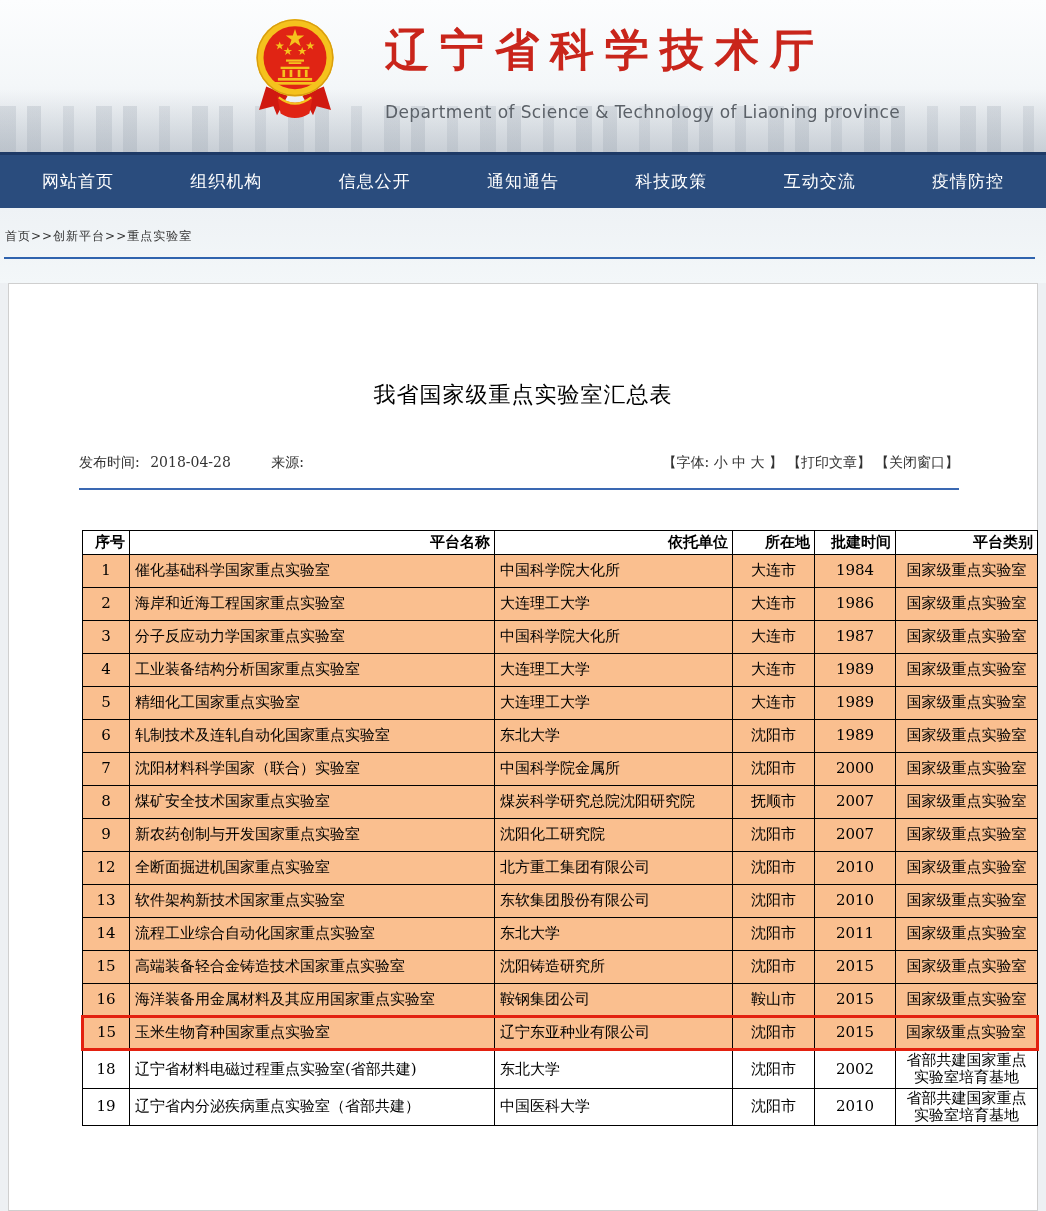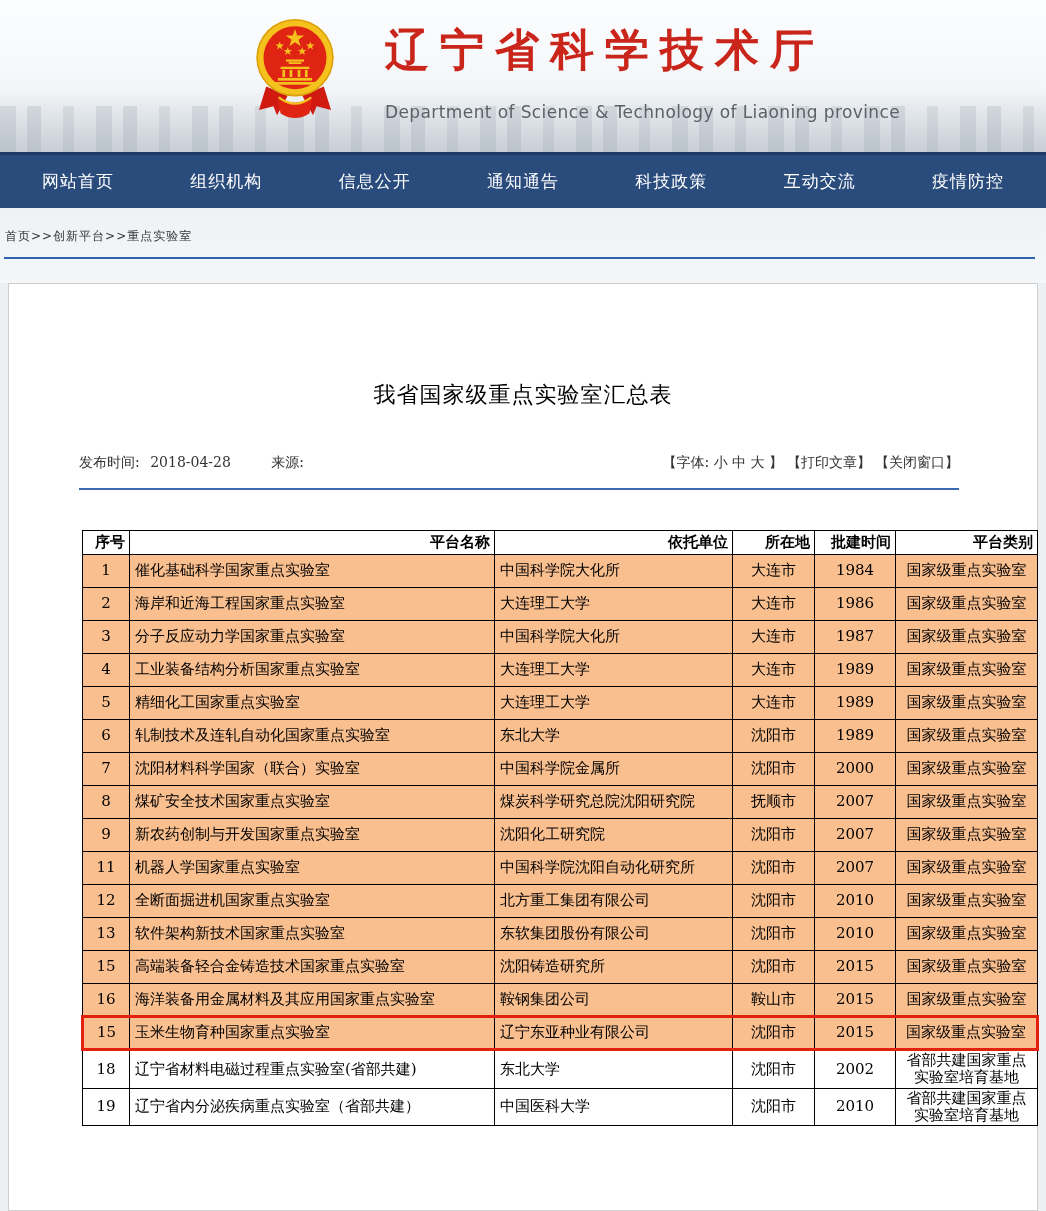--- a/index.html
+++ b/index.html
@@ -280,41 +280,41 @@
         </tr>
         <tr class="orange">
           <td>9</td>
           <td class="al">新农药创制与开发国家重点实验室</td>
           <td class="al">沈阳化工研究院</td>
           <td>沈阳市</td>
           <td>2007</td>
           <td>国家级重点实验室</td>
         </tr>
         <tr class="orange">
-          <td>11</td>
-          <td class="al">机器人学国家重点实验室</td>
-          <td class="al">中国科学院沈阳自动化研究所</td>
-          <td>沈阳市</td>
-          <td>2007</td>
-          <td>国家级重点实验室</td>
-        </tr>
-        <tr class="orange">
           <td>12</td>
           <td class="al">全断面掘进机国家重点实验室</td>
           <td class="al">北方重工集团有限公司</td>
           <td>沈阳市</td>
           <td>2010</td>
           <td>国家级重点实验室</td>
         </tr>
         <tr class="orange">
           <td>13</td>
           <td class="al">软件架构新技术国家重点实验室</td>
           <td class="al">东软集团股份有限公司</td>
           <td>沈阳市</td>
           <td>2010</td>
+          <td>国家级重点实验室</td>
+        </tr>
+        <tr class="orange">
+          <td>14</td>
+          <td class="al">流程工业综合自动化国家重点实验室</td>
+          <td class="al">东北大学</td>
+          <td>沈阳市</td>
+          <td>2011</td>
           <td>国家级重点实验室</td>
         </tr>
         <tr class="orange">
           <td>15</td>
           <td class="al">高端装备轻合金铸造技术国家重点实验室</td>
           <td class="al">沈阳铸造研究所</td>
           <td>沈阳市</td>
           <td>2015</td>
           <td>国家级重点实验室</td>
         </tr>

